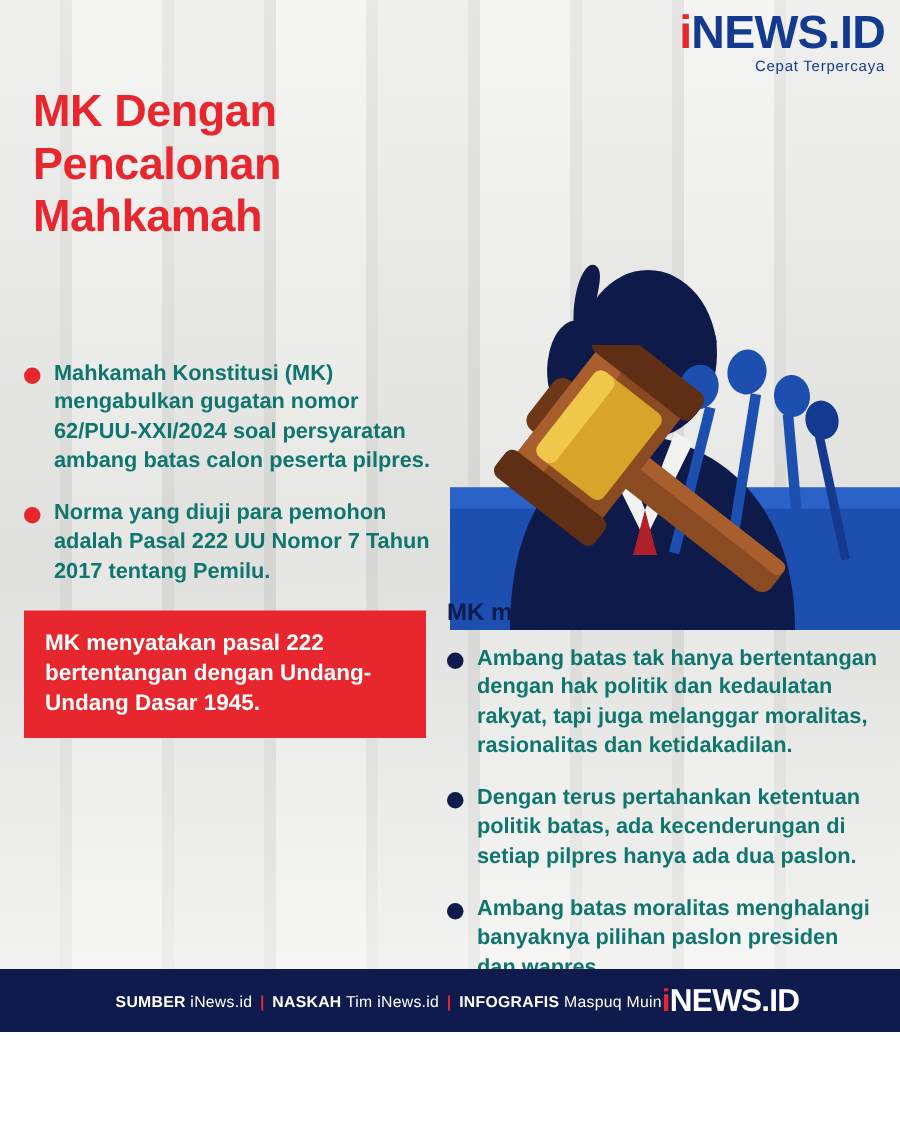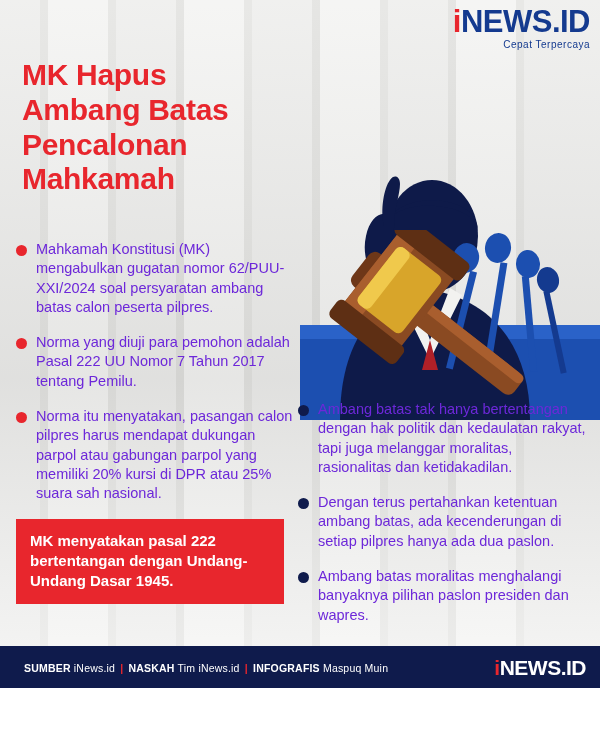--- a/index.html
+++ b/index.html
@@ -76,21 +76,21 @@
     position: absolute; left: 16px; top: 240px; width: 280px; z-index: 16;
   }
   .bullet {
     display: flex; gap: 9px; margin-bottom: 16px;
   }
   .dot {
     width: 11px; height: 11px; border-radius: 50%;
     background: #e8262d; flex: 0 0 11px; margin-top: 5px;
   }
   .btext {
-    font-size: 14.5px; line-height: 1.33; color: #6d28d9;
+    font-size: 14.5px; line-height: 1.33; color: #0f766e; font-weight: bold;
   }
   .redbox {
     margin-top: 10px;
     background: #e8262d; color: #ffffff;
     padding: 12px 12px 13px 14px;
     font-size: 15px; font-weight: bold; line-height: 1.33;
     width: 268px;
   }
   
   .right-col {
@@ -99,21 +99,21 @@
   .mk-head {
     font-size: 16px; font-weight: bold; color: #0f1b4c; margin-bottom: 12px;
   }
   .right-col .bullet { margin-bottom: 16px; }
   .right-col .dot { background: #0f1b4c; }
   .right-col .btext { font-size: 14.5px; line-height: 1.33; }
   
   .footer {
     position: absolute; left: 0; bottom: 0; width: 600px; height: 42px;
     background: #0f1b4c; z-index: 20;
-    display: flex; align-items: center; justify-content: space-between;
+    display: flex; align-items: center; justify-content: center;
     padding: 2px 14px 0 24px;
   }
   .footer-text { color: #ffffff; font-size: 10.5px; letter-spacing: 0.2px; }
   .footer-text b { font-weight: bold; }
   .footer-text .sep { color: #e8262d; font-weight: bold; padding: 0 2px; }
   .footer-logo { font-size: 21px; font-weight: bold; color: #ffffff; letter-spacing: -0.5px; }
   .footer-logo .i { color: #e8262d; }
 </style>
 </head>
 <body>
@@ -175,50 +175,46 @@
       </g>
     </svg>
   </div>
 
   <div class="logo-box">
     <div class="logo-main"><span class="i">i</span><span>NEWS.ID</span></div>
     <div class="logo-sub">Cepat Terpercaya</div>
   </div>
 
   <div class="headline">
-    <div class="headline-line">MK Hapus</div>
-    <div class="headline-line">Ambang Batas</div>
+    <div class="headline-line">MK Dengan</div>
     <div class="headline-line">Pencalonan</div>
     <div class="headline-line">Mahkamah</div>
   </div>
 
   <div class="left-col">
     <div class="bullet">
       <div class="dot"></div>
       <div class="btext">Mahkamah Konstitusi (MK) mengabulkan gugatan nomor 62/PUU-XXI/2024 soal persyaratan ambang batas calon peserta pilpres.</div>
     </div>
     <div class="bullet">
       <div class="dot"></div>
       <div class="btext">Norma yang diuji para pemohon adalah Pasal 222 UU Nomor 7 Tahun 2017 tentang Pemilu.</div>
     </div>
-    <div class="bullet">
-      <div class="dot"></div>
-      <div class="btext">Norma itu menyatakan, pasangan calon pilpres harus mendapat dukungan parpol atau gabungan parpol yang memiliki 20% kursi di DPR atau 25% suara sah nasional.</div>
-    </div>
     <div class="redbox">MK menyatakan pasal 222 bertentangan dengan Undang-Undang Dasar 1945.</div>
   </div>
 
   <div class="right-col">
+    <div class="mk-head">MK menyatakan:</div>
     <div class="bullet">
       <div class="dot"></div>
       <div class="btext">Ambang batas tak hanya bertentangan dengan hak politik dan kedaulatan rakyat, tapi juga melanggar moralitas, rasionalitas dan ketidakadilan.</div>
     </div>
     <div class="bullet">
       <div class="dot"></div>
-      <div class="btext">Dengan terus pertahankan ketentuan ambang batas, ada kecenderungan di setiap pilpres hanya ada dua paslon.</div>
+      <div class="btext">Dengan terus pertahankan ketentuan politik batas, ada kecenderungan di setiap pilpres hanya ada dua paslon.</div>
     </div>
     <div class="bullet">
       <div class="dot"></div>
       <div class="btext">Ambang batas moralitas menghalangi banyaknya pilihan paslon presiden dan wapres.</div>
     </div>
   </div>
 
   <div class="footer">
     <div class="footer-text">
       <b>SUMBER</b>

